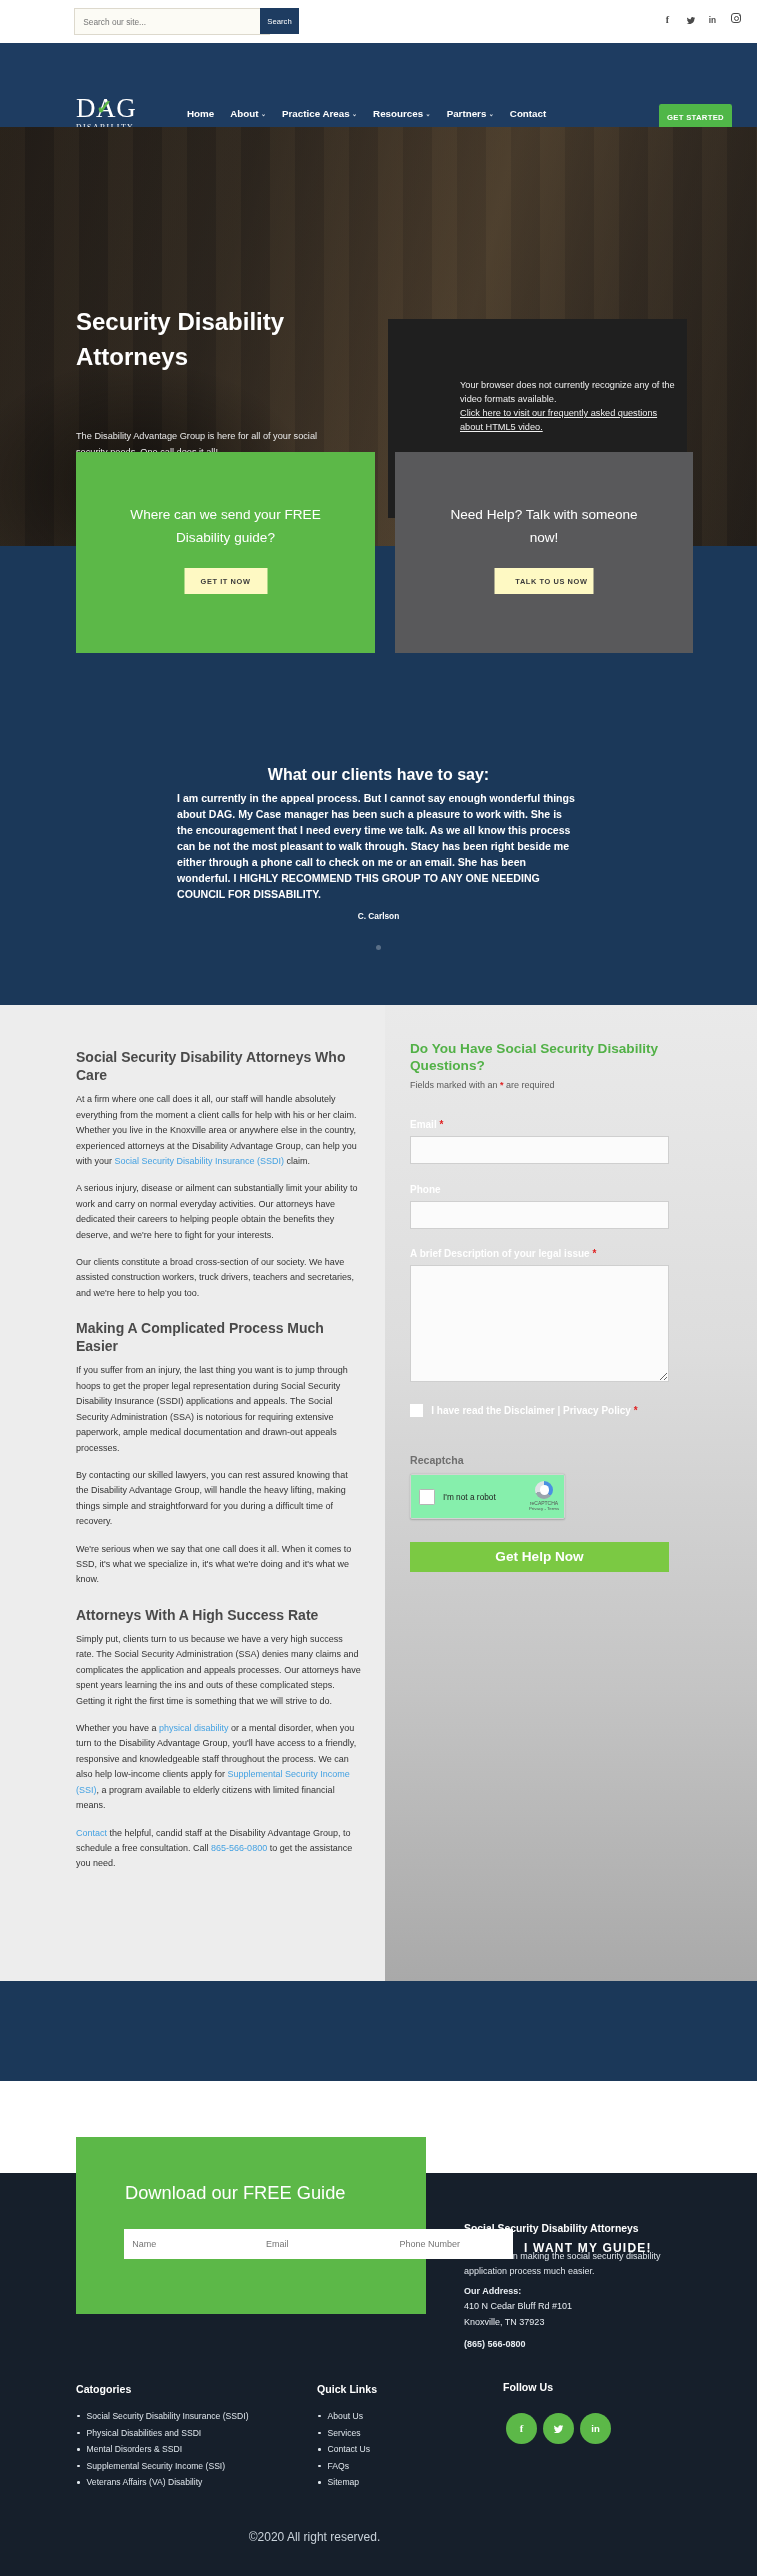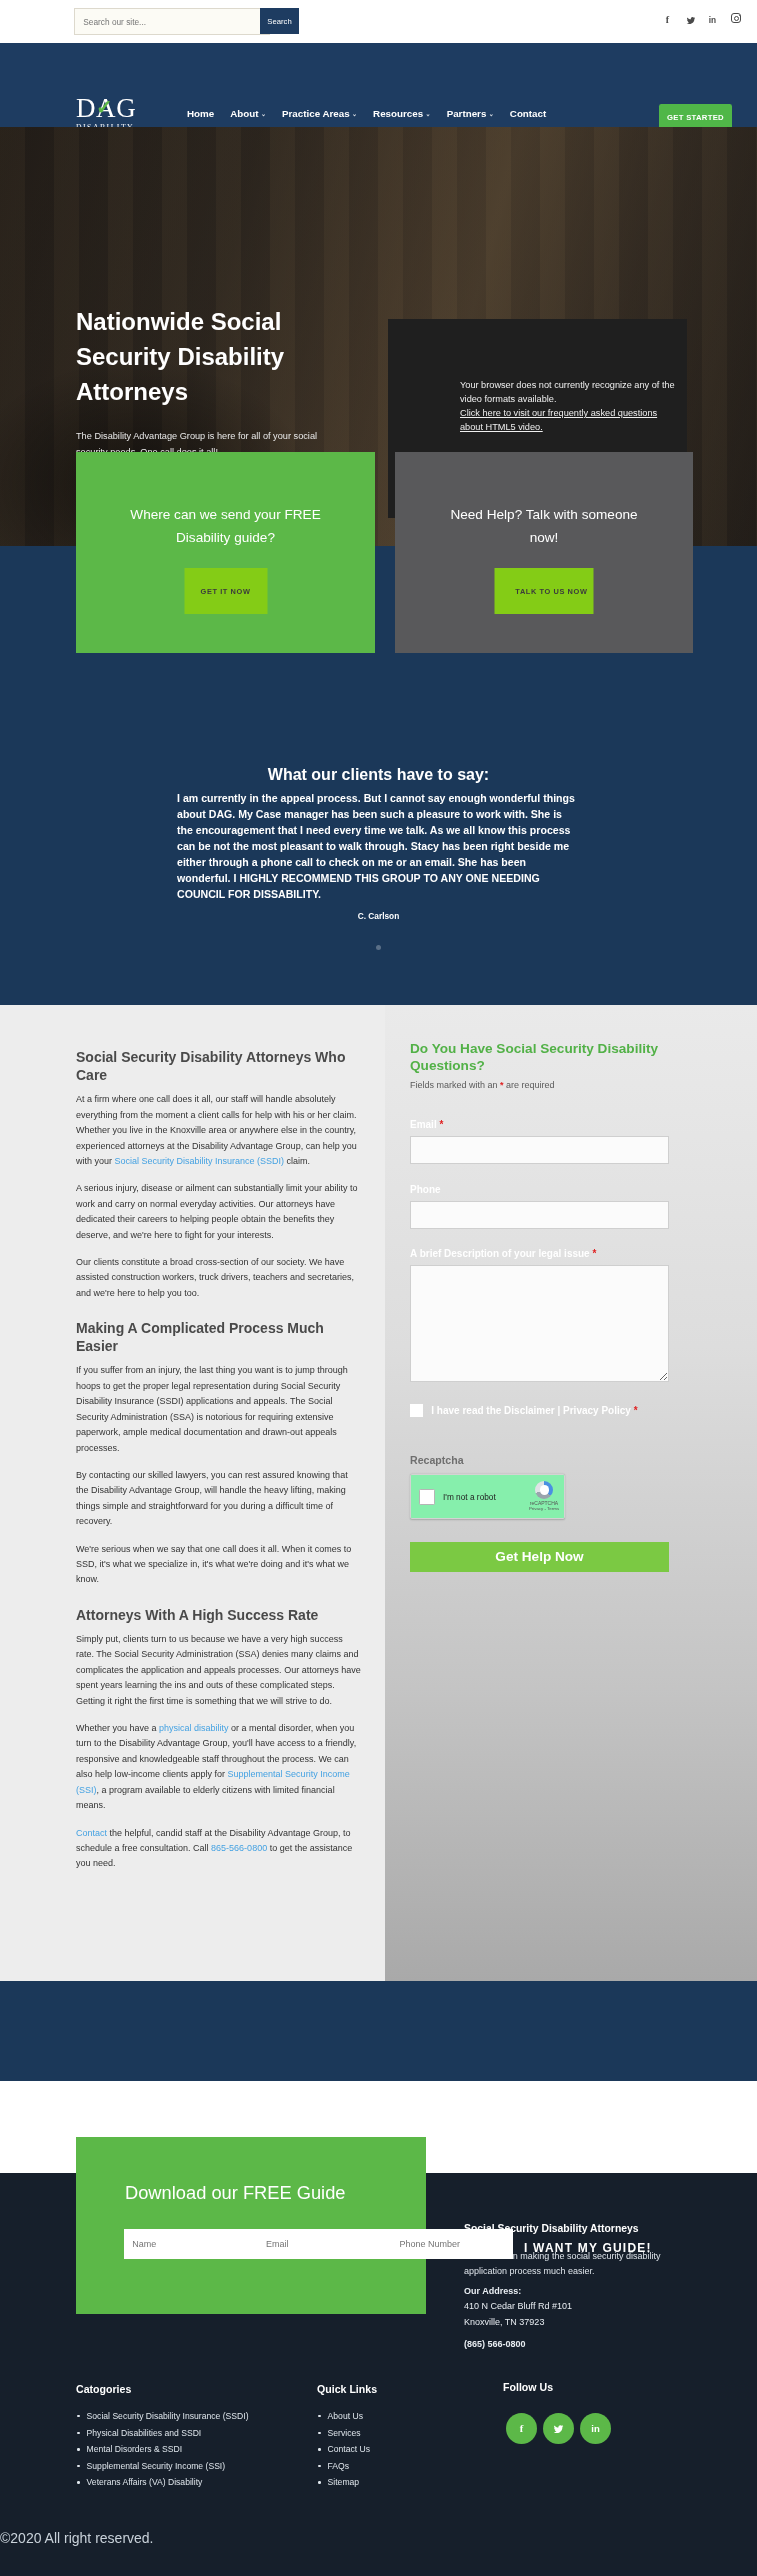--- a/index.html
+++ b/index.html
@@ -67,22 +67,22 @@
 
   
   #navyband{left:0;top:546px;width:757px;height:459px;background:#1b3859;}
 
   
   #freebox{left:76px;top:452px;width:299px;height:201px;background:#5cb848;color:#fff;z-index:5;}
   #helpbox{left:395px;top:452px;width:298px;height:201px;background:#59595b;color:#fff;z-index:5;}
   .boxtext{position:absolute;left:50%;transform:translateX(-50%);top:52px;width:213px;
      text-align:center;font-size:13.6px;line-height:22.5px;}
   .boxtext b{font-weight:normal;}
-  .boxbtn{position:absolute;left:50%;transform:translateX(-50%);top:116px;height:46px;
-     background:#84cc16;border:none;color:#3c3c3c;font-size:7.4px;font-weight:bold;
+  .boxbtn{position:absolute;left:50%;transform:translateX(-50%);top:116px;height:26px;
+     background:#fef9c3;border:none;color:#3c3c3c;font-size:7.4px;font-weight:bold;
      letter-spacing:0.6px;cursor:pointer;font-family:"Liberation Sans",sans-serif;}
   #freebox .boxbtn{width:83px;}
   #helpbox .boxbtn{width:99px;text-align:right;}
 
   
   #t-heading{left:0;top:753px;width:757px;text-align:center;color:#fff;font-size:16px;
      font-weight:bold;}
   #t-quote{left:177px;top:790px;width:402px;color:#fff;font-size:10.6px;
      font-weight:bold;line-height:16px;}
   #t-author{left:0;top:911px;width:757px;text-align:center;color:#fff;font-size:8.3px;
@@ -162,21 +162,21 @@
   .flist li::before{content:"";position:absolute;left:1.2px;top:7px;width:2.4px;height:2.4px;
      border-radius:50%;background:#dfe6ec;}
   #fcol1-l{left:76px;top:2408px;width:201px;}
   #fcol2-l{left:317px;top:2408px;width:130px;}
   #fsocial{left:506px;top:2413px;display:flex;gap:6px;}
   .fs-circle{width:31px;height:31px;border-radius:50%;background:#5cb848;color:#fff;
      text-align:center;line-height:31px;font-size:10.6px;cursor:pointer;}
   .fs-circle svg{width:10.6px;height:10.6px;fill:#fff;vertical-align:middle;}
   .fs-f{font-family:"Liberation Serif",serif;font-weight:bold;}
   .fs-in{font-weight:bold;font-size:9.5px;}
-  #copyright{left:0;top:2530px;width:629px;color:#c9d2da;font-size:14px;}
+  #copyright{left:0;top:2530px;width:629px;text-align:center;color:#c9d2da;font-size:12px;}
 </style>
 </head>
 <body>
 
 <div id="page">
 
   <header id="topbar" class="abs">
     <input id="search-input" class="abs" placeholder="Search our site..." style="">
     <button id="search-btn" class="abs">Search</button>
     <div id="tb-fb" class="abs tb-icon">f</div>
@@ -204,21 +204,20 @@
       <span class="mi"><span>Practice Areas</span><span class="caret">⌄</span></span>
       <span class="mi"><span>Resources</span><span class="caret">⌄</span></span>
       <span class="mi"><span>Partners</span><span class="caret">⌄</span></span>
       <span class="mi"><span>Contact</span></span>
     </div>
     <button id="get-started" class="abs">GET STARTED</button>
   </nav>
 
   <section id="hero" class="abs">
     <div id="hero-title" class="abs">
-      <div>Nationwide Social</div>
       <div>Security Disability</div>
       <div>Attorneys</div>
     </div>
     <div id="hero-sub" class="abs">The Disability Advantage Group is here for all of your social security needs. One call does it all!</div>
     <a id="hero-faq" class="abs">HAVE QUESTIONS? VIEW OUR FAQS SECTION →</a>
     <div id="video" class="abs">
       <div id="video-text">
         <span>Your browser does not currently recognize any of the video formats available.</span><br>
         <span id="video-link">Click here to visit our frequently asked questions about HTML5 video.</span>
       </div>

